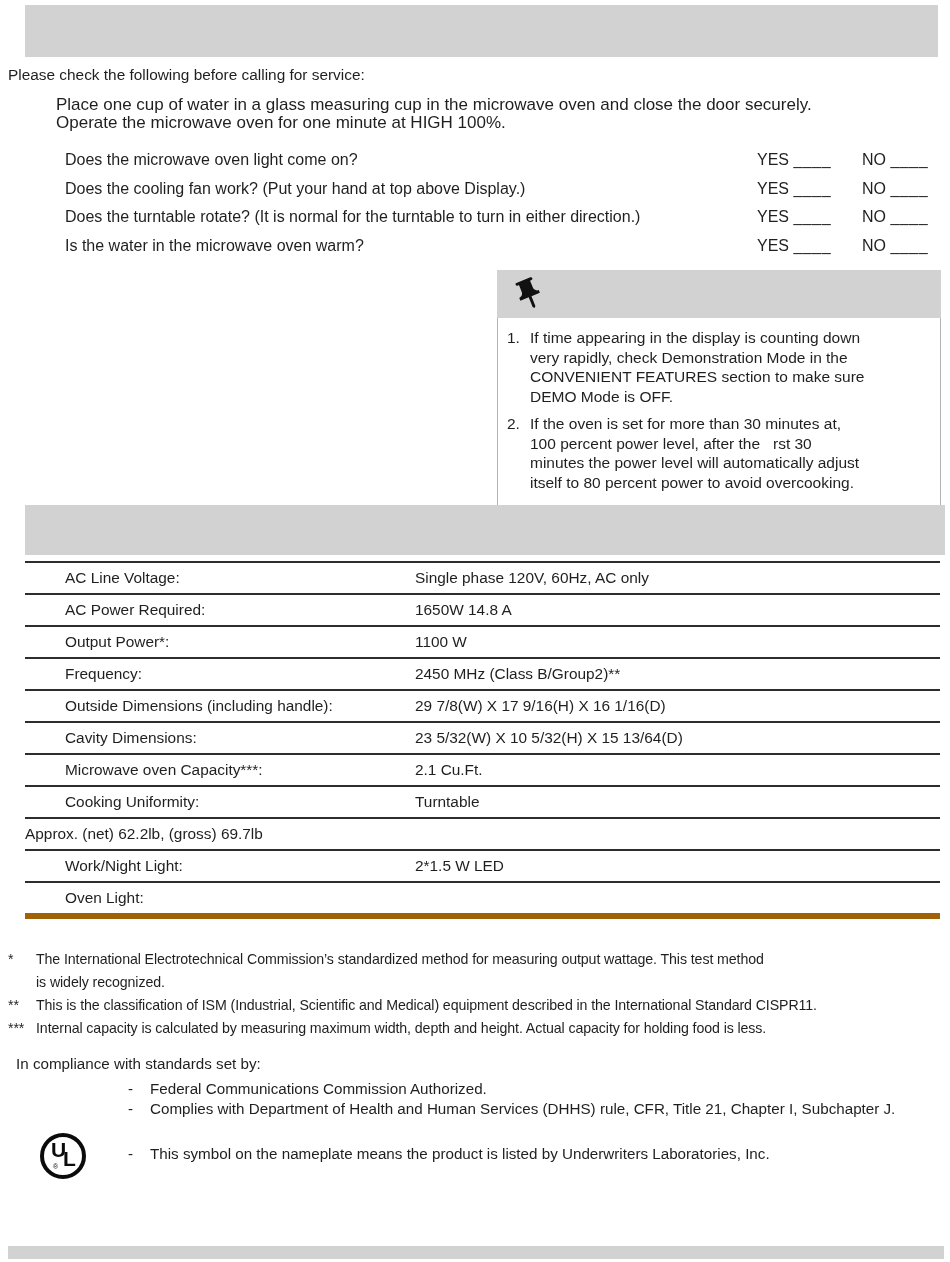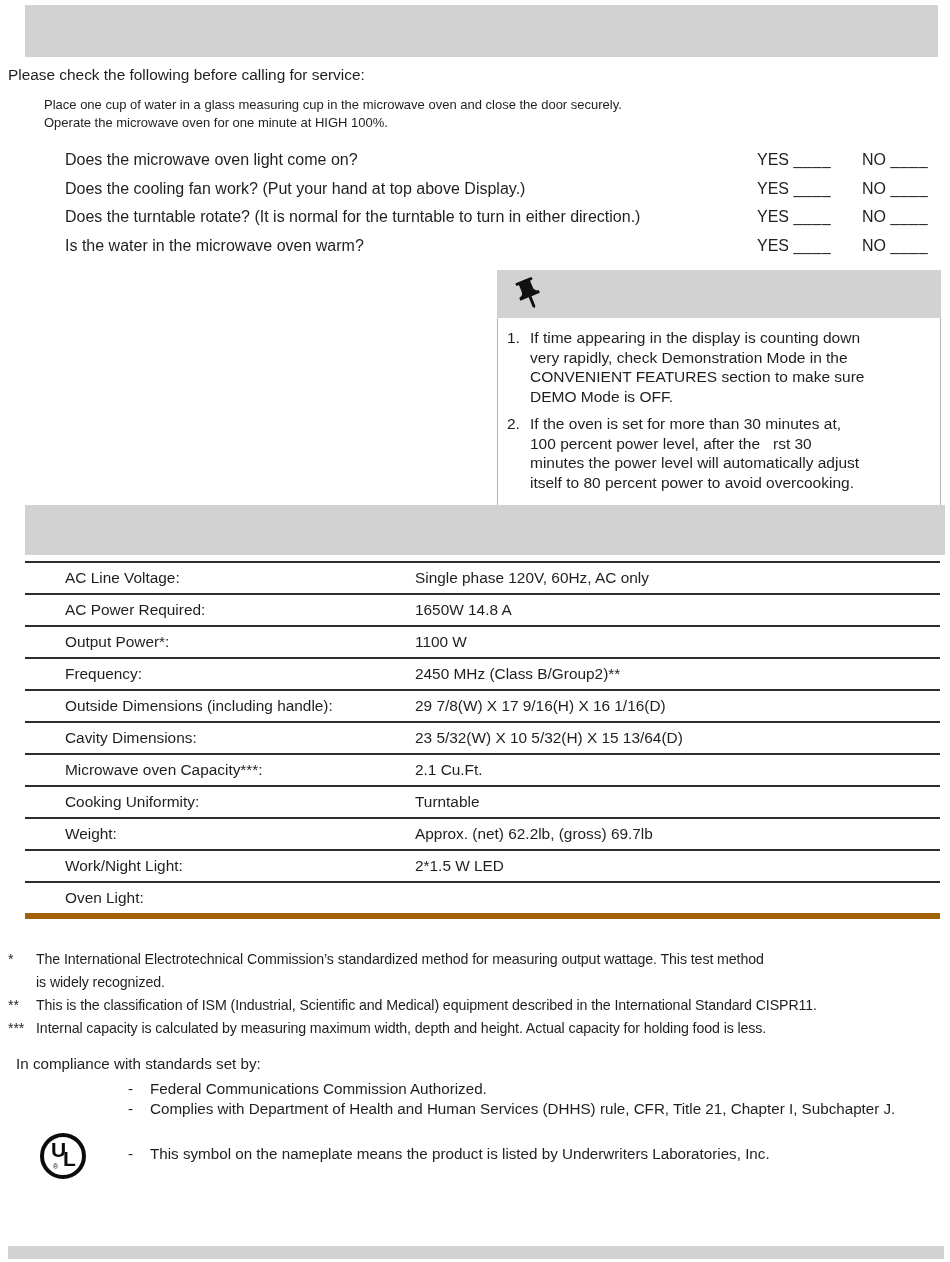--- a/index.html
+++ b/index.html
@@ -7,21 +7,21 @@
     width:950px;height:1262px;position:relative;background:#ffffff;
     font-family:"Liberation Sans", sans-serif;color:#1f1f1f;overflow:hidden;
     -webkit-font-smoothing:antialiased;
   }
   .banner{position:absolute;background:#d2d2d2;}
   .banner-top{left:25px;top:5px;width:913px;height:52px;}
   .banner-mid{left:25px;top:505px;width:920px;height:50px;}
   .banner-bottom{left:8px;top:1246px;width:936px;height:13px;}
 
   .intro{position:absolute;left:8px;top:66px;font-size:15.4px;}
-  .instructions{position:absolute;left:44px;top:96px;font-size:13px;line-height:18px;}
+  .instructions{position:absolute;left:56px;top:96px;font-size:17px;line-height:18px;}
 
   .checklist{position:absolute;left:65px;top:151px;width:877px;}
   .check-row{position:relative;height:28.5px;font-size:16px;}
   .check-q{position:absolute;left:0;top:0;white-space:nowrap;}
   .check-yes{position:absolute;left:692px;top:0;white-space:pre;}
   .check-no{position:absolute;left:797px;top:0;white-space:pre;}
   .blank{letter-spacing:.5px;}
 
   .notebox{position:absolute;left:497px;top:270px;width:444px;}
   .note-header{height:48px;background:#d2d2d2;position:relative;}
@@ -148,21 +148,20 @@
   </div>
   <div class="spec-row">
     <span class="spec-label">Microwave oven Capacity***:</span>
     <span class="spec-value">2.1 Cu.Ft.</span>
   </div>
   <div class="spec-row">
     <span class="spec-label">Cooking Uniformity:</span>
     <span class="spec-value">Turntable</span>
   </div>
   <div class="spec-row">
-    <span class="spec-label">Weight:</span>
     <span class="spec-value">Approx. (net) 62.2lb, (gross) 69.7lb</span>
   </div>
   <div class="spec-row">
     <span class="spec-label">Work/Night Light:</span>
     <span class="spec-value">2*1.5 W LED</span>
   </div>
   <div class="spec-row">
     <span class="spec-label">Oven Light:</span>
   </div>
 </div>

